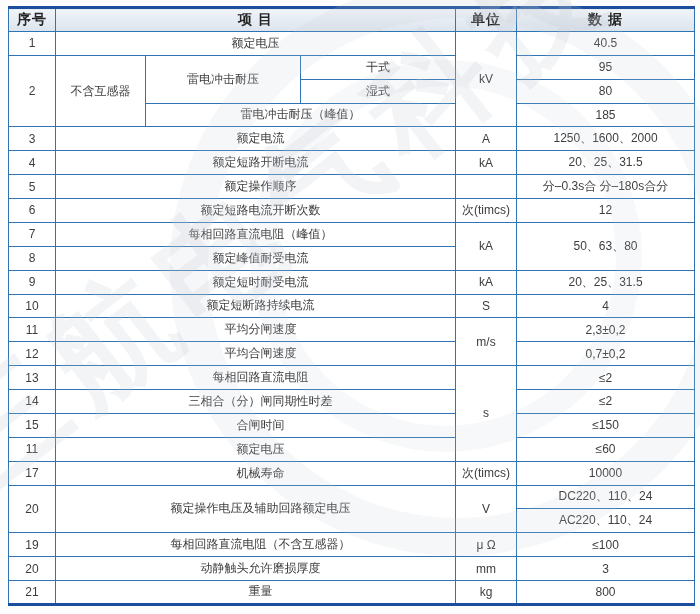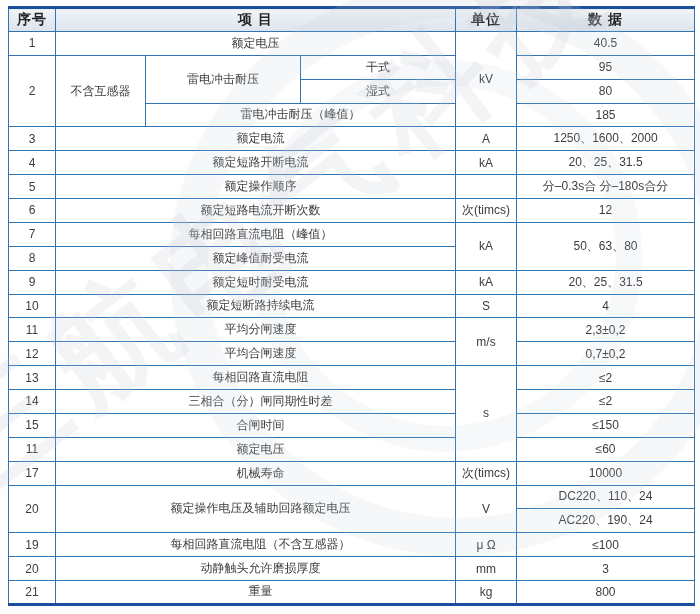--- a/index.html
+++ b/index.html
@@ -178,21 +178,21 @@
           <td>次(timcs)</td>
           <td>10000</td>
         </tr>
         <tr>
           <td rowspan="2">20</td>
           <td colspan="3" rowspan="2" class="left">额定操作电压及辅助回路额定电压</td>
           <td rowspan="2">V</td>
           <td>DC220、110、24</td>
         </tr>
         <tr>
-          <td>AC220、190、24</td>
+          <td>AC220、110、24</td>
         </tr>
         <tr>
           <td>19</td>
           <td colspan="3" class="left">每相回路直流电阻（不含互感器）</td>
           <td>μ Ω</td>
           <td>≤100</td>
         </tr>
         <tr>
           <td>20</td>
           <td colspan="3" class="left">动静触头允许磨损厚度</td>

